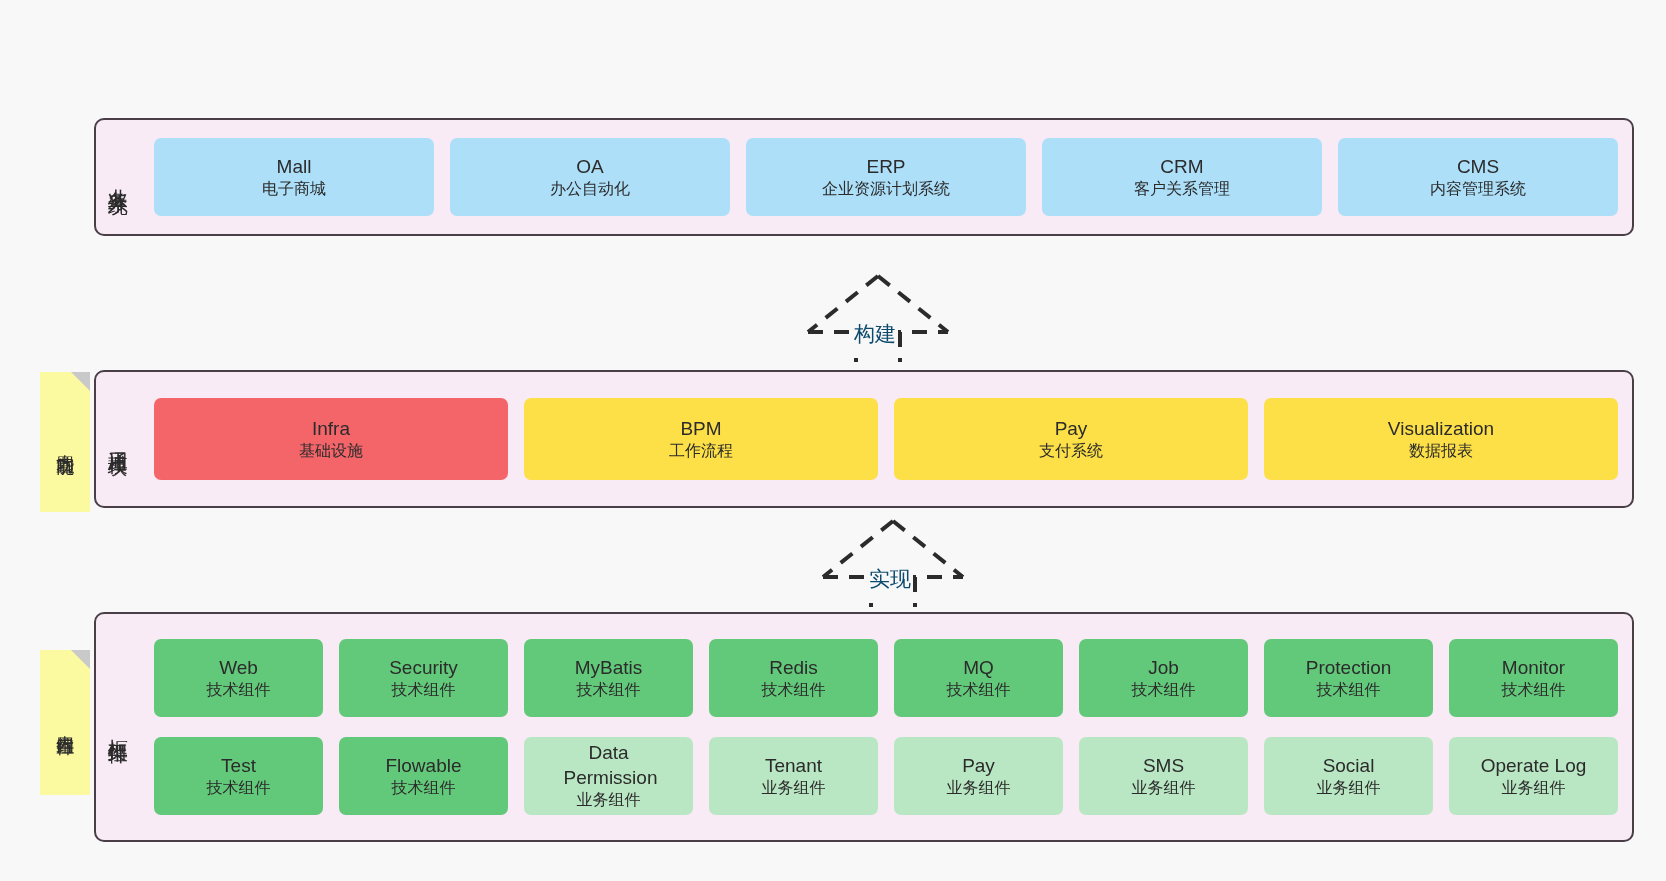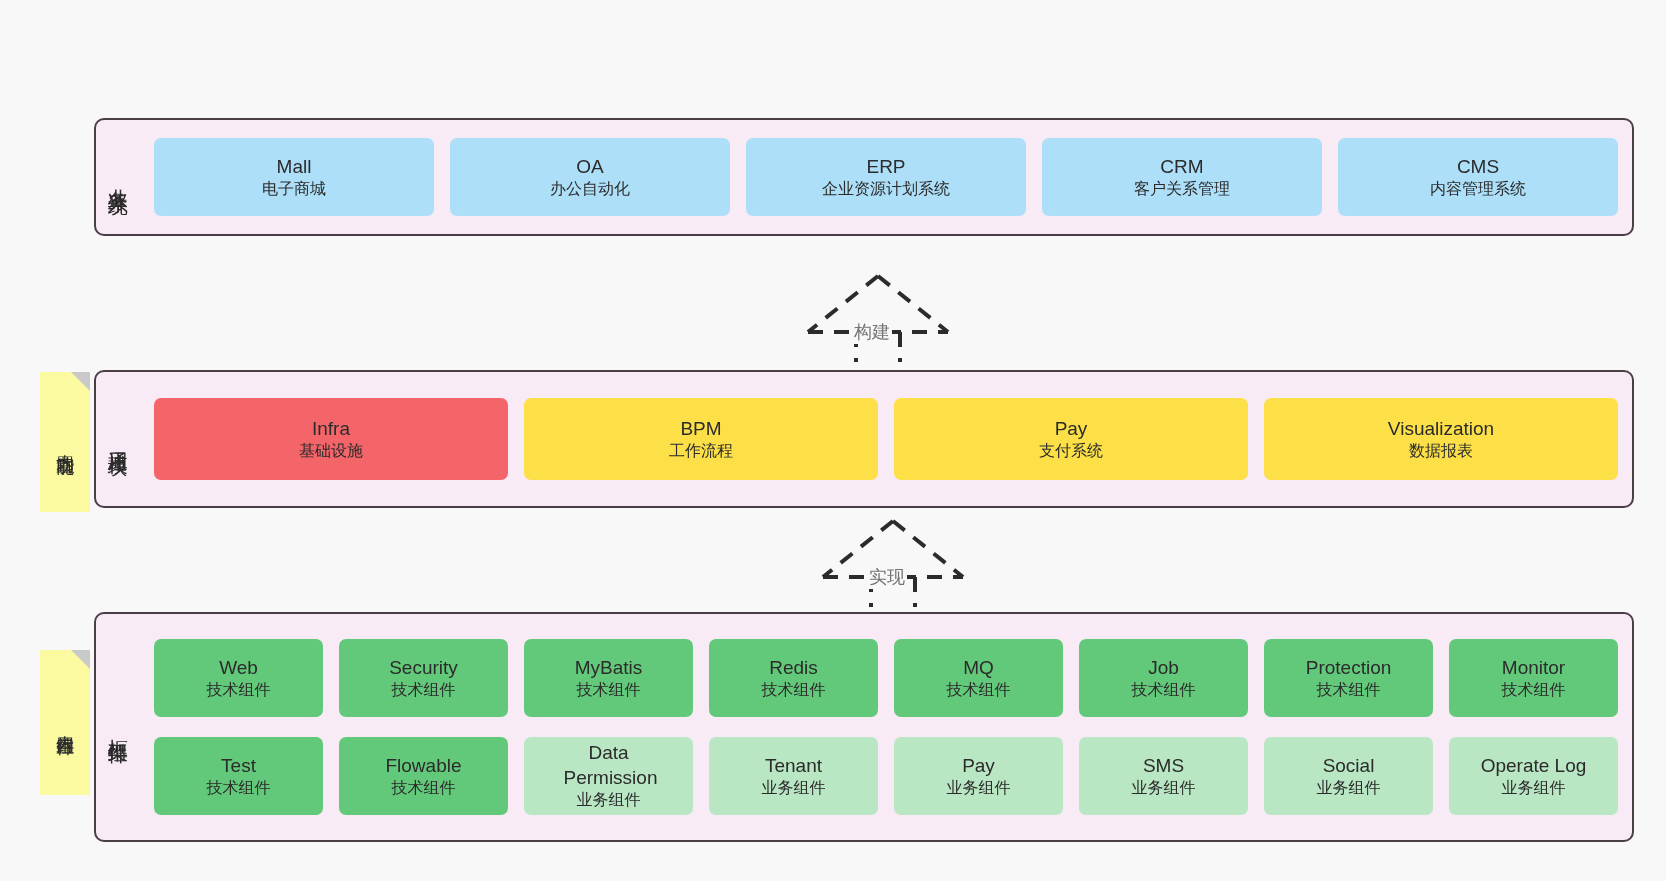--- a/index.html
+++ b/index.html
@@ -102,22 +102,22 @@
     width: 0; height: 0;
     border-left: 19px solid transparent;
     border-top: 19px solid #c9c9c9;
   }
 
   
   .arrow-wrap { position: absolute; }
   .arrow-wrap svg { display: block; overflow: visible; }
   .arrow-label {
     position: absolute;
-    font-size: 18px;
-    color: #737373;
+    font-size: 21px;
+    color: #0c4a6e;
     background: #f8f8f8;
     padding: 0 2px;
     white-space: nowrap;
   }
 </style>
 </head>
 <body>
 
 <div id="stage">
 

